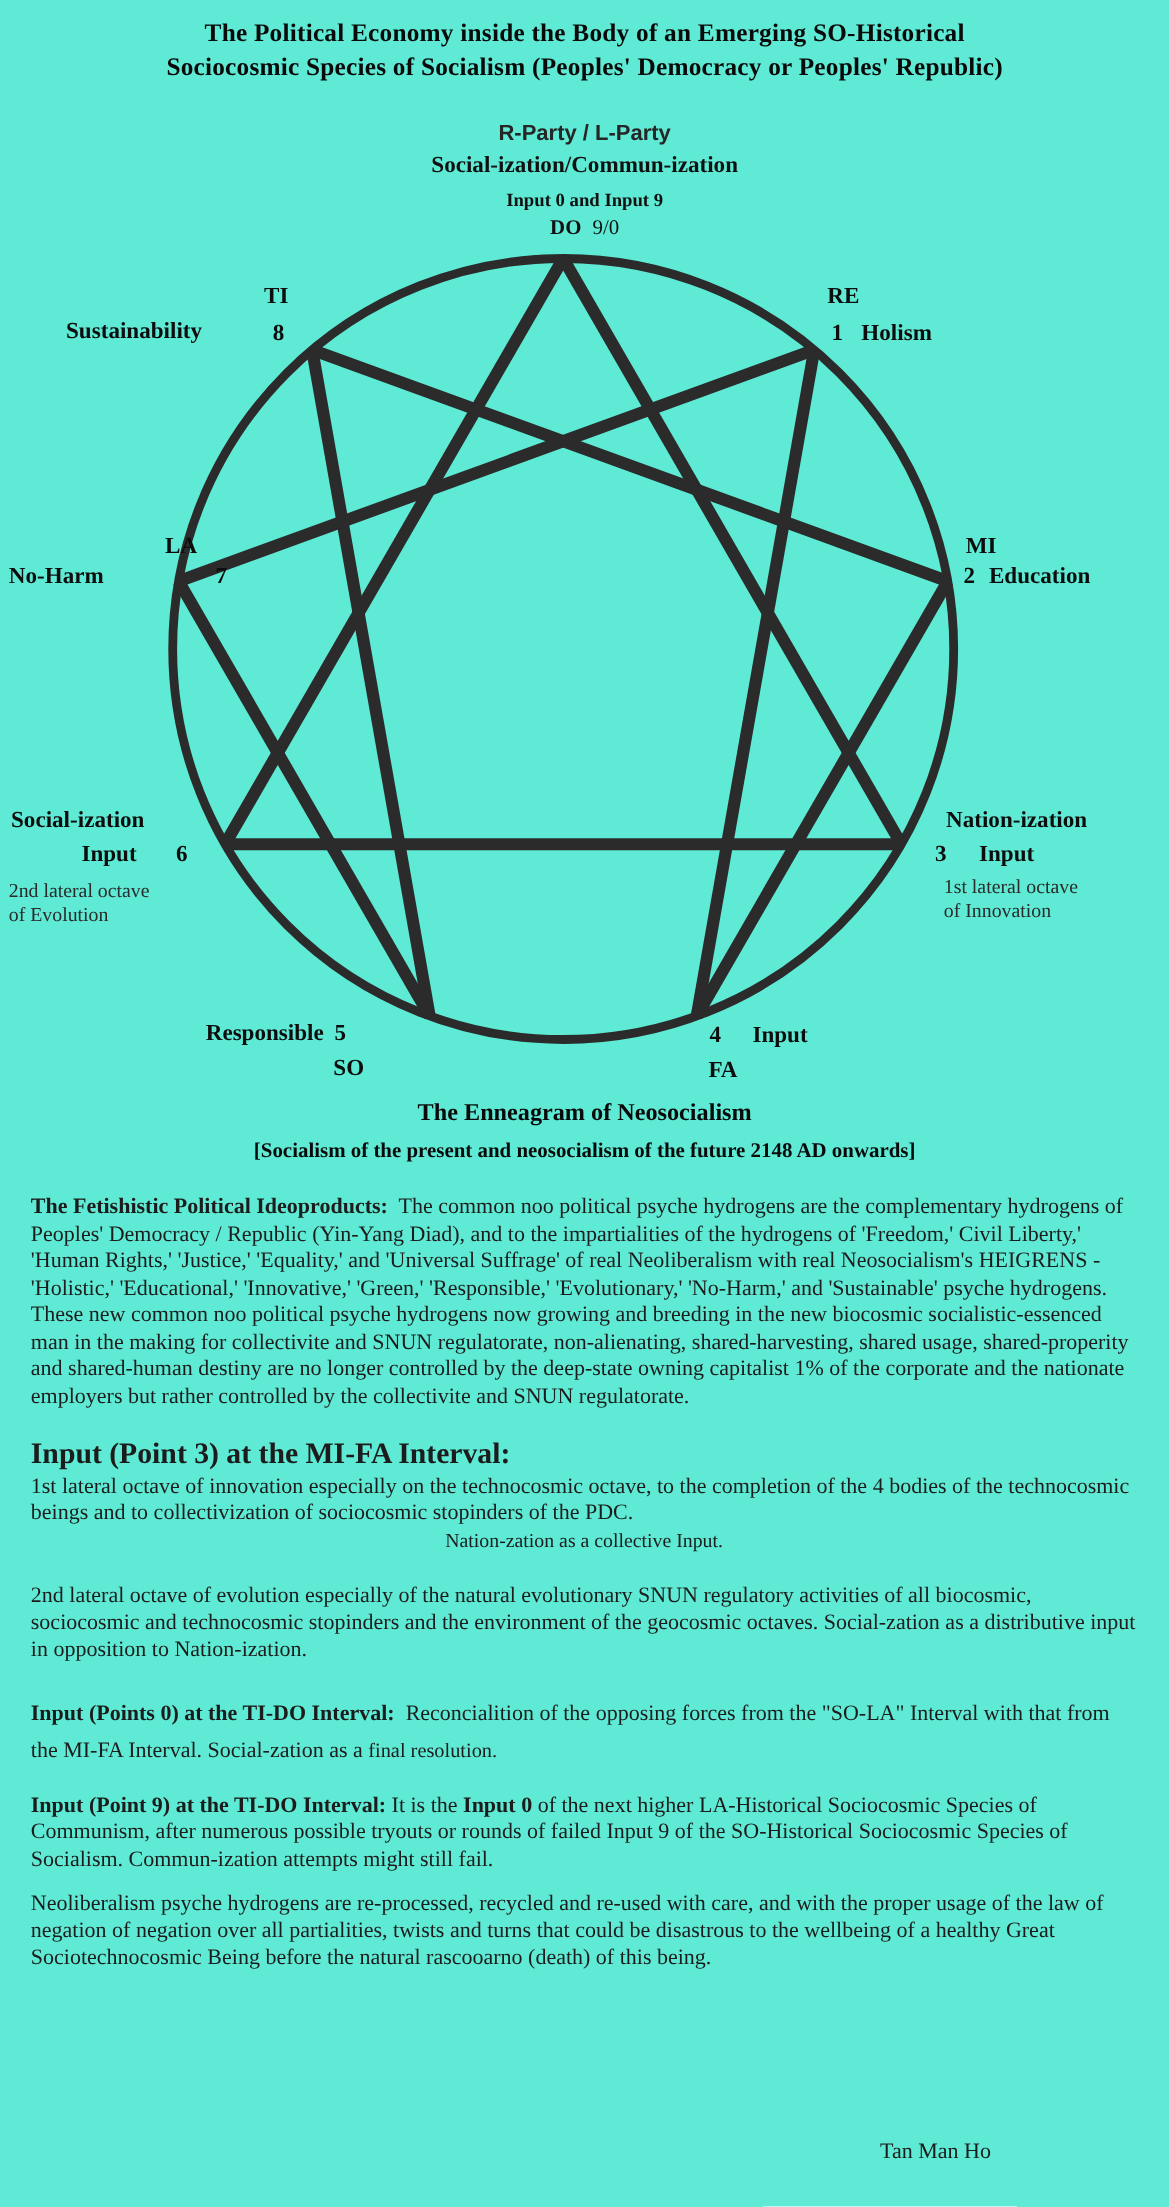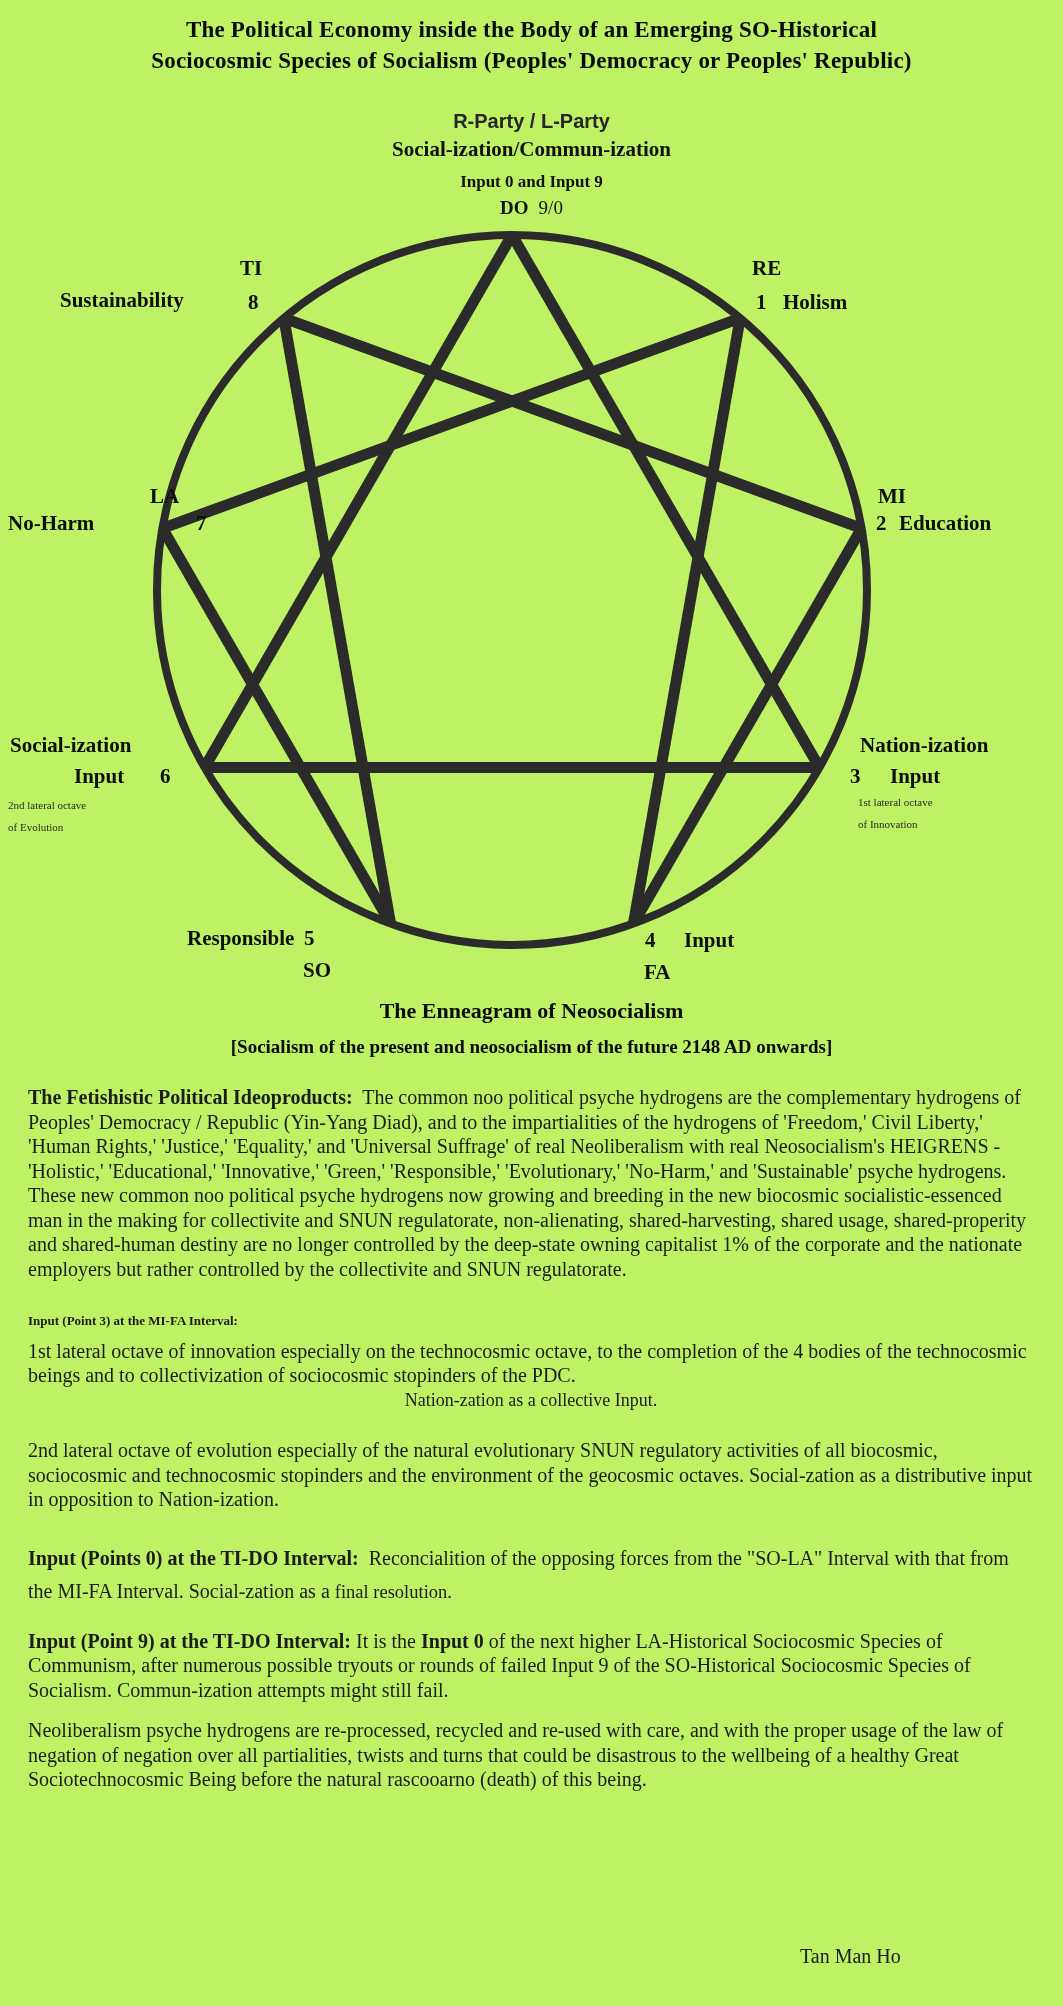--- a/index.html
+++ b/index.html
@@ -1,35 +1,35 @@
 <!DOCTYPE html>
 <html><head>
 <meta charset="utf-8">
 <style>
   html,body{margin:0;padding:0;background:#ffffff;}
   #page{
-    position:relative;width:1063px;height:2006px;background:#bef264;
+    position:relative;width:1063px;height:2006px;background:#5eead4;
     font-family:"Liberation Serif","DejaVu Serif",serif;color:#141414;overflow:hidden;
   }
   .center{position:absolute;left:0;width:100%;text-align:center;}
   #title{top:14px;font-size:23px;font-weight:bold;line-height:31px;letter-spacing:.2px;color:#0a0a0a;}
   #party{top:110px;font-family:"Liberation Sans","DejaVu Sans",sans-serif;font-size:20px;font-weight:bold;color:#262626;}
   #izations{top:137px;font-size:21px;font-weight:bold;color:#111;}
   #inputs09{top:172px;font-size:17px;font-weight:bold;color:#111;}
   #dorow{top:197px;font-size:19px;color:#111;}
   #dorow b{margin-right:10px;}
   #enneagram-svg{position:absolute;left:0;top:0;}
   .dl{position:absolute;font-size:21px;font-weight:bold;white-space:nowrap;color:#0d0d0d;}
-  .dls{position:absolute;font-size:11px;font-weight:normal;white-space:nowrap;color:#2a2a2a;}
+  .dls{position:absolute;font-size:18px;font-weight:normal;white-space:nowrap;color:#2a2a2a;}
   #caption{top:998px;font-size:22px;font-weight:bold;color:#0a0a0a;}
   #subcaption{top:1036px;font-size:19px;font-weight:bold;color:#0a0a0a;}
   #textcol{position:absolute;left:28px;top:1085px;width:1006px;font-size:20px;line-height:24.5px;color:#1c1c1c;}
   #textcol p{margin:0;}
   .lead{font-weight:bold;}
-  .h-block{font-weight:bold;font-size:13px;margin-bottom:5px !important;}
+  .h-block{font-weight:bold;font-size:27px;margin-bottom:5px !important;}
   #para-fetishistic{margin-bottom:28px !important;}
   #block-mifa{margin-bottom:26px !important;}
   #note-mifa{font-size:18px;text-align:center;}
   #block-sola{margin-bottom:30px !important;}
   #para-tido0{line-height:33px;margin-bottom:20px !important;}
   .small-end{font-size:18.5px;}
   #para-tido9{margin-bottom:16px !important;}
   #signature{position:absolute;left:800px;top:1945px;font-size:20px;color:#1c1c1c;}
 </style>
 </head>

